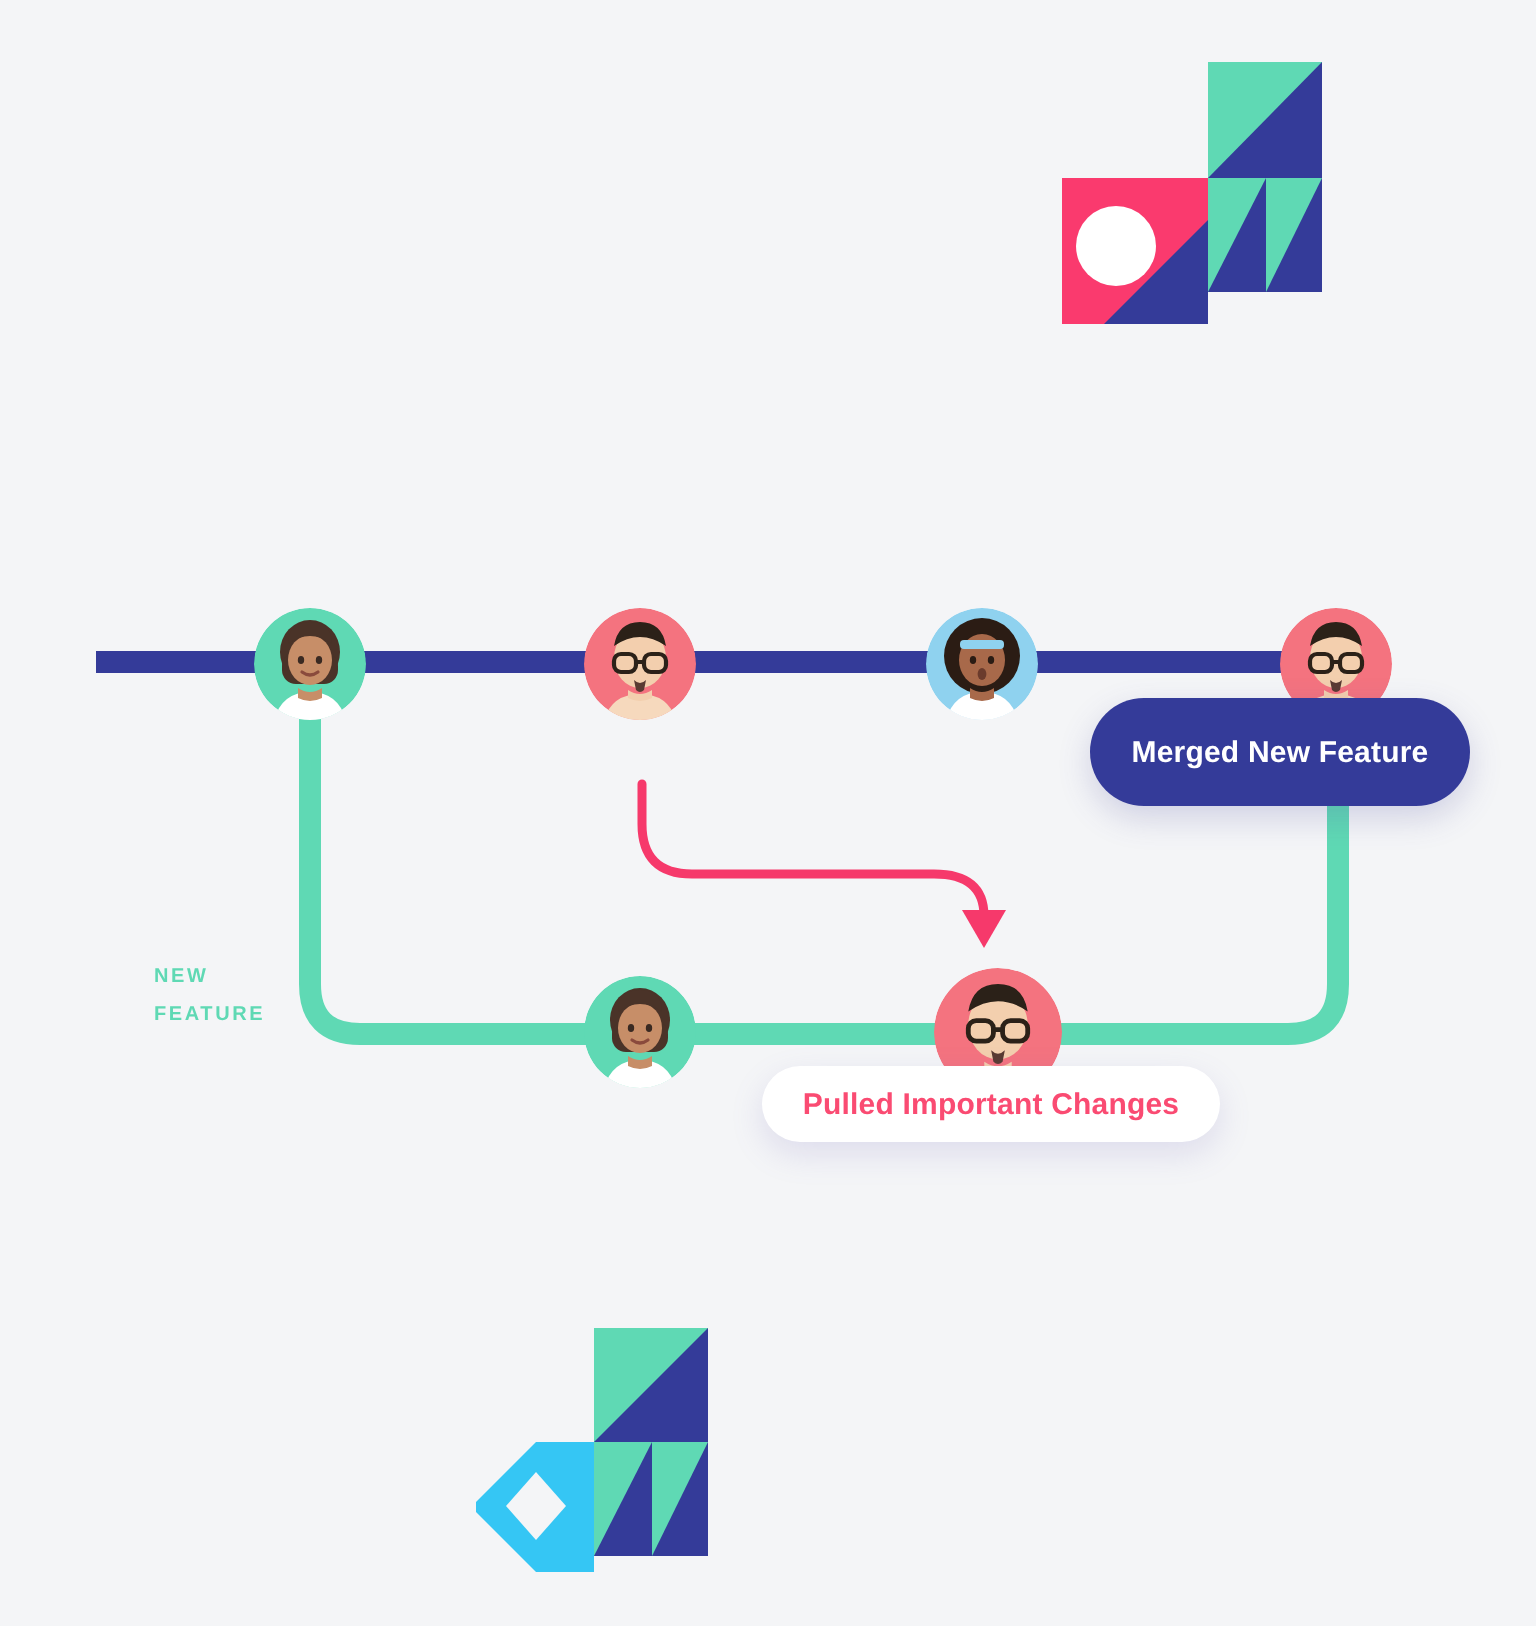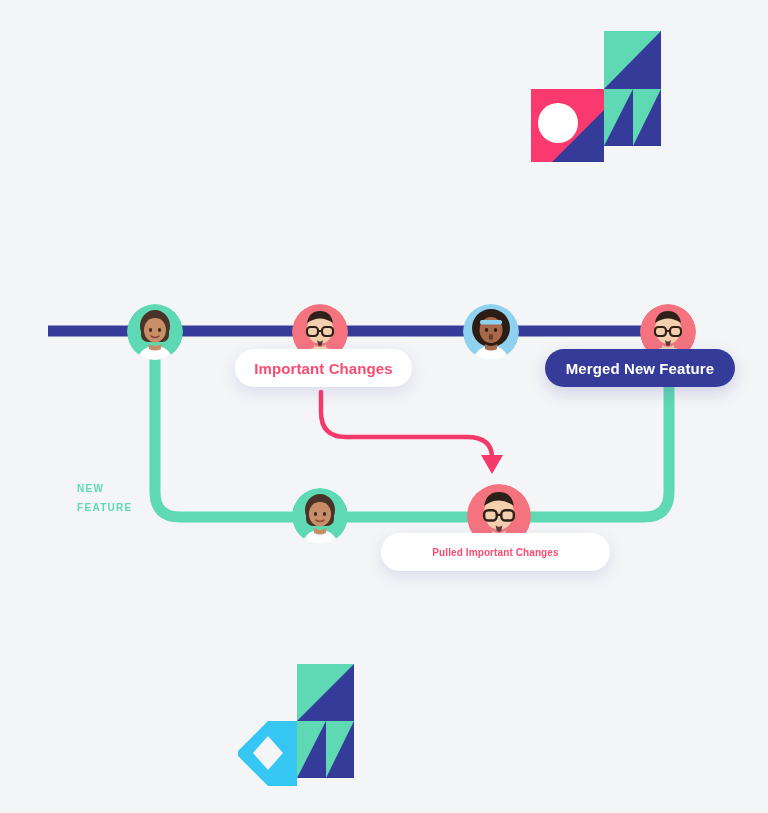--- a/index.html
+++ b/index.html
@@ -48,27 +48,27 @@
     box-shadow: 0 6px 16px rgba(80,80,160,0.22);
   }
 
   #pill-important {
     left: 235px; top: 349px;
     width: 177px; height: 38px;
     font-size: 15px;
   }
   #pill-merged {
     left: 545px; top: 349px;
-    width: 190px; height: 38px;
+    width: 190px; height: 54px;
     font-size: 15px;
   }
   #pill-pulled {
     left: 381px; top: 533px;
     width: 229px; height: 38px;
-    font-size: 10px;
+    font-size: 15px;
   }
 
   
   #branch-label {
     position: absolute;
     left: 77px;
     top: 479px;
     width: 90px;
     color: #5fd9b4;
     font-size: 10px;
@@ -269,21 +269,20 @@
       <ellipse cx="28" cy="25" rx="13" ry="15" fill="#f3cfae"></ellipse>
       <path d="M15 19 q13 -9 26 0 q-2 -12 -13 -12 q-11 0 -13 12z" fill="#2b2118"></path>
       <rect x="15" y="23" width="11" height="9" rx="3.5" fill="none" stroke="#2b2118" stroke-width="2.1"></rect>
       <rect x="30" y="23" width="11" height="9" rx="3.5" fill="none" stroke="#2b2118" stroke-width="2.1"></rect>
       <line x1="26" y1="27" x2="30" y2="27" stroke="#2b2118" stroke-width="2.1"></line>
       <path d="M25 36 q3 3 6 0 l-1 5 q-2 2 -4 0z" fill="#5a3a32"></path>
       <path d="M22 41 q6 4 12 0 l0 4 q-6 3 -12 0z" fill="#f3cfae"></path>
     </svg>
   </div>
 
-  <div class="pill pill-light" id="pill-important">Important Changes</div>
 
   <div class="pill pill-dark" id="pill-merged">Merged New Feature</div>
 
   <div class="pill pill-light" id="pill-pulled">Pulled Important Changes</div>
 
   <div id="branch-label">
     <div>New</div>
     <div>Feature</div>
   </div>
 

